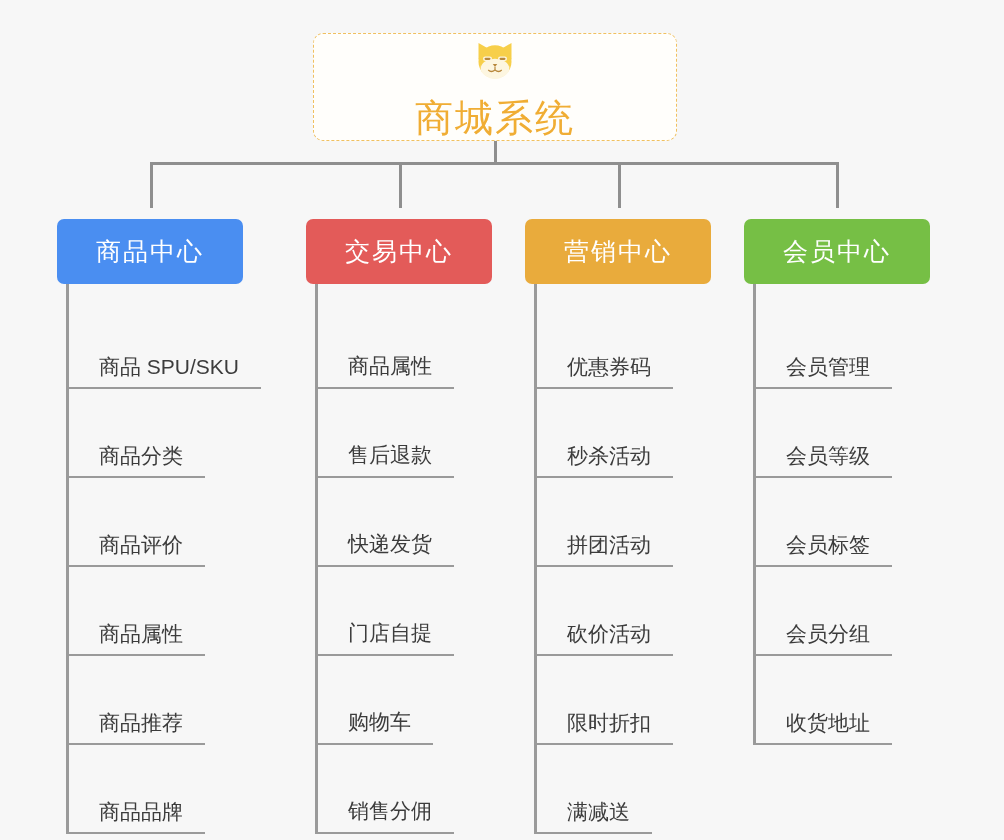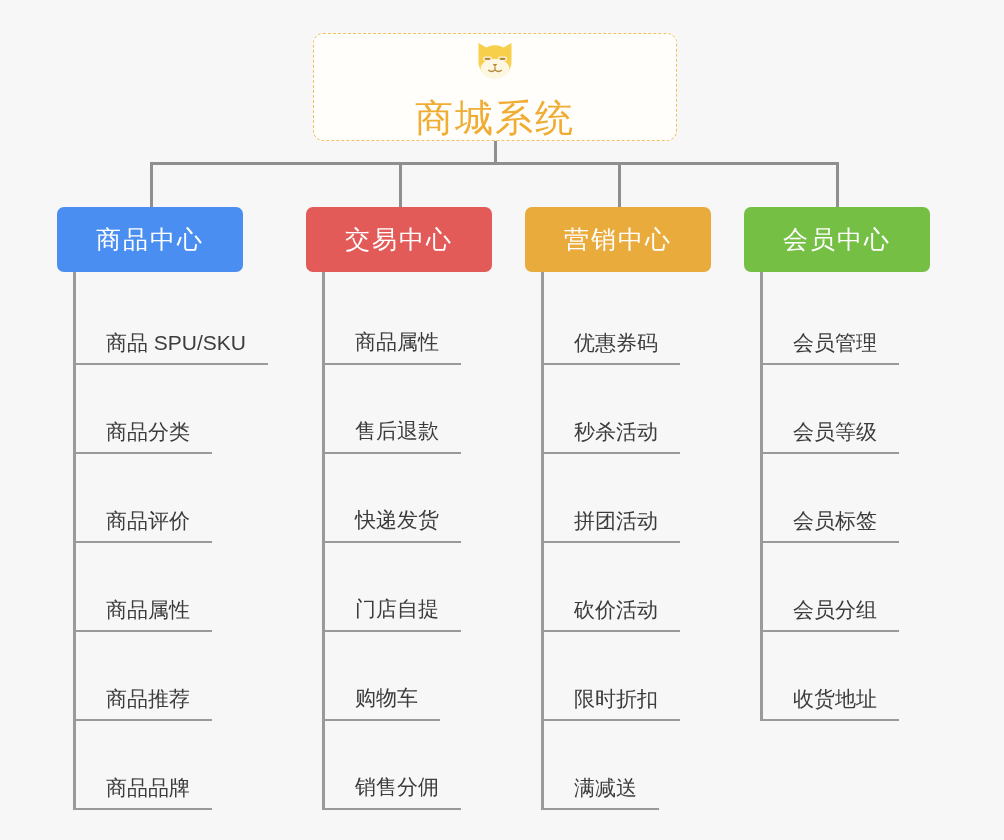--- a/index.html
+++ b/index.html
@@ -71,21 +71,21 @@
   }
   .conn-drop {
     top: 162px;
     width: 3px;
     height: 46px;
   }
 
   
   .column {
     position: absolute;
-    top: 207px;
+    top: 219px;
     width: 186px;
     text-align: right;
   }
   .cat-box {
     width: 186px;
     height: 65px;
     border-radius: 7px;
     display: flex;
     align-items: center;
     justify-content: center;
@@ -95,23 +95,23 @@
     color: #ffffff;
     font-size: 25px;
     letter-spacing: 2px;
     line-height: 1;
     white-space: nowrap;
   }
 
   
   .items {
     position: relative;
-    margin-left: 16px;
+    margin-left: 9px;
     border-left: 3px solid #9a9a9a;
-    padding-top: 4px;
+    padding-top: 16px;
   }
   .item {
     position: relative;
     height: 89px;
     display: flex;
     align-items: flex-end;
     box-sizing: border-box;
   }
   .item-inner {
     display: inline-block;

